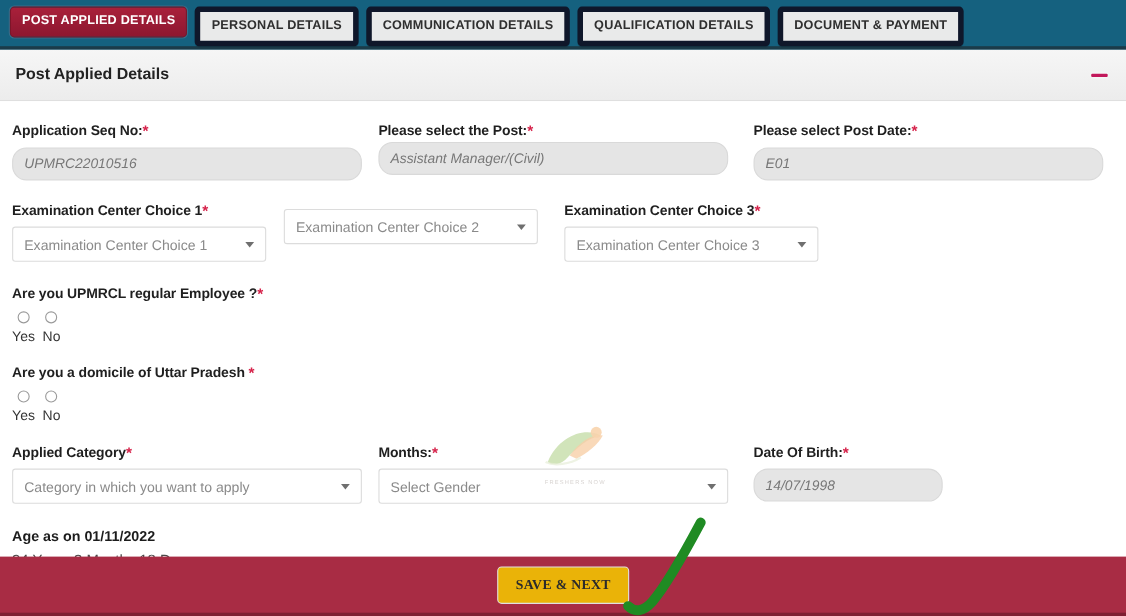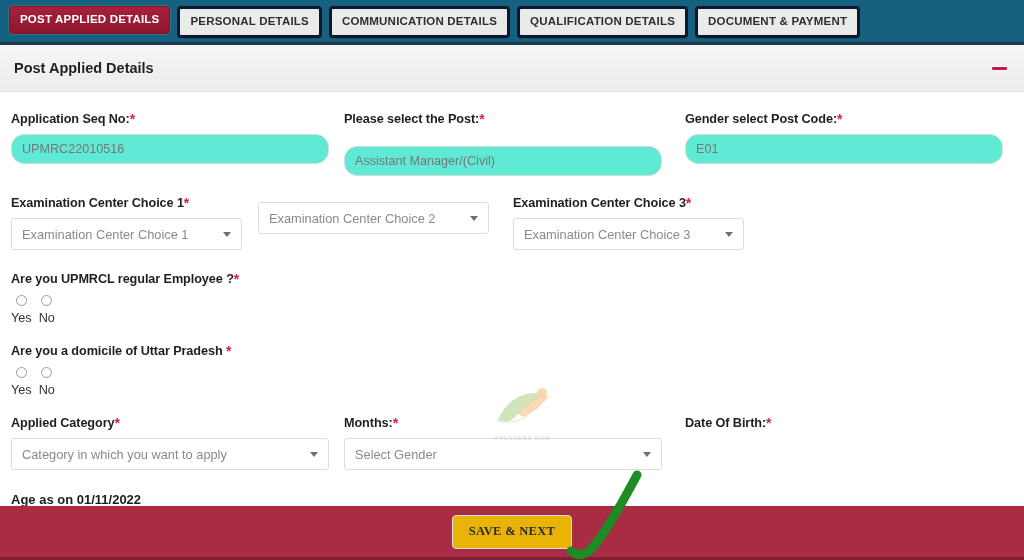--- a/index.html
+++ b/index.html
@@ -26,21 +26,21 @@
     gap: 7px;
     border-bottom: 3px solid #1b3b49;
     position: relative;
   }
   .tab {
     font-size: 11.5px;
     font-weight: bold;
     letter-spacing: 0.2px;
     color: #2f2f2f;
     background: #e9eaea;
-    border: 3px solid #0f172a;
+    border: 5px solid #0f172a;
     border-radius: 4px;
     padding: 6px 10px 7px 10px;
     line-height: 13px;
     white-space: nowrap;
     cursor: pointer;
     box-shadow: 0 1px 0 rgba(0,0,0,0.15);
   }
   .tab.active {
     background: #9e1b34;
     background: linear-gradient(#a8203a, #8e1730);
@@ -110,29 +110,30 @@
     font-weight: bold;
     vertical-align: baseline;
     position: relative;
     top: 1px;
   }
   .inp {
     box-sizing: border-box;
     height: 30px;
     border: 1px solid #d9d9d9;
     border-radius: 13px;
-    background: #5eead4;
+    background: #e5e5e5;
     color: #777;
     font-size: 12.6px;
     font-family: "Liberation Sans", sans-serif;
     padding: 0 10px;
     display: flex;
     align-items: center;
     outline: none;
     width: 100%;
+    font-style: italic;
   }
   .select {
     box-sizing: border-box;
     height: 32px;
     border: 1px solid #dcdcdc;
     border-radius: 3px;
     background: #ffffff;
     color: #8a8a8a;
     font-size: 12.8px;
     padding: 0 24px 0 10px;
@@ -293,28 +294,28 @@
       </div>
       <div style="margin-top:8px;width:318px;">
         <div class="inp">UPMRC22010516</div>
       </div>
     </div>
 
     <div class="col" style="width:341px;padding-left:3px;">
       <div class="field-label">
         <span>Please select the Post:</span><span class="req">*</span>
       </div>
-      <div style="margin-top:20px;width:318px;">
+      <div style="margin-top:3px;width:318px;">
         <div class="inp">Assistant Manager/(Civil)</div>
       </div>
     </div>
 
     <div class="col" style="width:330px;padding-left:3px;">
       <div class="field-label">
-        <span>Gender select Post Code:</span><span class="req">*</span>
+        <span>Please select Post Date:</span><span class="req">*</span>
       </div>
       <div style="margin-top:8px;width:318px;">
         <div class="inp">E01</div>
       </div>
     </div>
   </div>
 
   <div class="row" style="padding-top:18px;">
     <div class="col" style="width:255px;padding-left:11px;">
       <div class="field-label">
@@ -404,20 +405,23 @@
           <span>Select Gender</span>
           <span class="caret"></span>
         </div>
       </div>
     </div>
 
     <div class="col" style="width:330px;padding-left:3px;">
       <div class="field-label">
         <span>Date Of Birth:</span><span class="req">*</span>
       </div>
+      <div style="margin-top:8px;width:172px;">
+        <div class="inp">14/07/1998</div>
+      </div>
     </div>
   </div>
 
   <div style="padding:22px 0 0 11px;">
     <div class="age-head">Age as on 01/11/2022</div>
     <div class="age-val">24 Years 3 Months 18 Days</div>
   </div>
 
   <div class="wm-logo">
     <svg width="70" height="46" viewBox="0 0 70 46">

